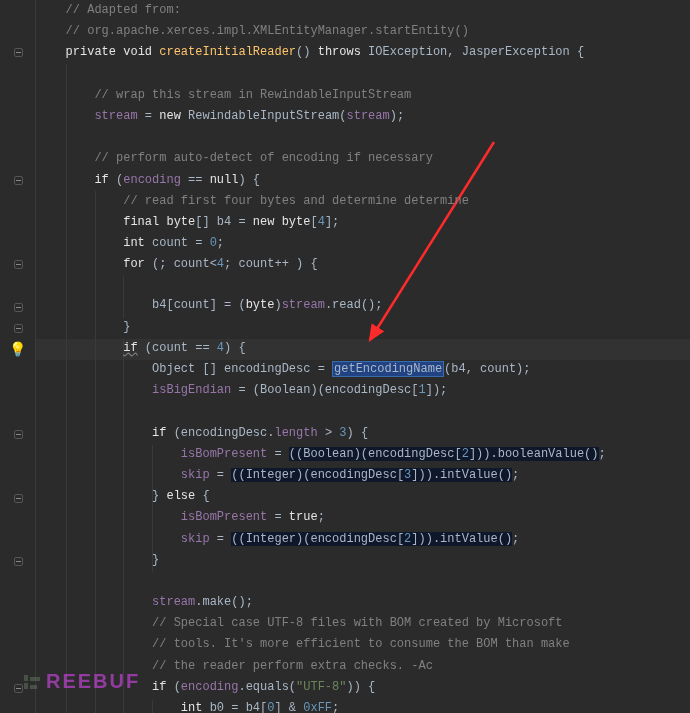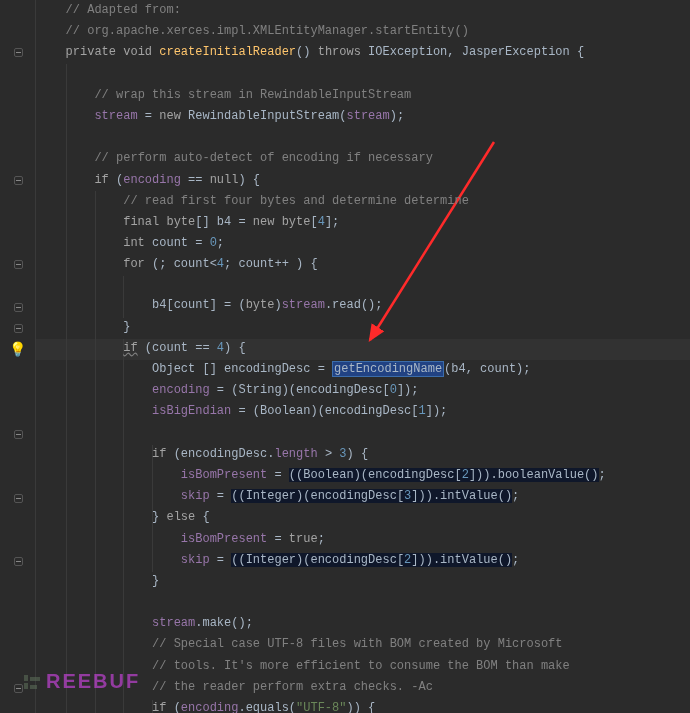--- a/index.html
+++ b/index.html
@@ -63,21 +63,21 @@
     position: absolute;
     width: 1px;
     background: #3a3a3a;
   }
   .bulb {
     color: #f0c435;
     font-size: 14px;
   }
   
   .cm-comment { color: #808080; }
-  .cm-keyword { color: #a3a3a3; }
+  .cm-keyword { color: #e5e5e5; }
   .cm-funcdef { color: #ffc66d; }
   .cm-string  { color: #6a8759; }
   .cm-number  { color: #6897bb; }
   .cm-const   { color: #9876aa; }
   .cm-throws  { color: #a9b7c6; }
   
   .hl-method { background: #214283; border: 1px solid #3b6caa; padding: 0 1px; }
   .hl-olive  { background: #0f172a; }
   .caret-line { background: #323232; display: block; width: 100%; }
   
@@ -171,21 +171,20 @@
       <div class="code-line" style="position: relative; z-index: 1;"><span>   </span><span>    </span><span class="cm-keyword">if</span><span> (</span><span class="cm-const">encoding</span><span> == </span><span class="cm-keyword">null</span><span>) {</span></div>
       <div class="code-line" style="position: relative; z-index: 1;"><span>   </span><span>        </span><span class="cm-comment">// read first four bytes and determine determine</span></div>
       <div class="code-line" style="position: relative; z-index: 1;"><span>   </span><span>        </span><span class="cm-keyword">final</span><span> </span><span class="cm-keyword">byte</span><span>[] b4 = </span><span class="cm-keyword">new</span><span> </span><span class="cm-keyword">byte</span><span>[</span><span class="cm-number">4</span><span>];</span></div>
       <div class="code-line" style="position: relative; z-index: 1;"><span>   </span><span>        </span><span class="cm-keyword">int</span><span> count = </span><span class="cm-number">0</span><span>;</span></div>
       <div class="code-line" style="position: relative; z-index: 1;"><span>   </span><span>        </span><span class="cm-keyword">for</span><span> (; count&lt;</span><span class="cm-number">4</span><span>; count++ ) {</span></div>
       <div class="code-line" style="position: relative; z-index: 1; margin-top: 20px;"><span>   </span><span>            b4[count] = (</span><span class="cm-keyword">byte</span><span>)</span><span class="cm-const">stream</span><span>.read();</span></div>
       <div class="code-line" style="position: relative; z-index: 1;"><span>   </span><span>        }</span></div>
       <div class="code-line" style="position: relative; z-index: 1;"><span>   </span><span>        </span><span class="cm-keyword ul" style="text-decoration: underline wavy rgb(128, 128, 128);">if</span><span> (count == </span><span class="cm-number">4</span><span>) {</span></div>
       <span class="caret-line" style="position: absolute; left: 0px; right: 0px; height: 21.2px; top: 339.2px; z-index: 0;"></span>
       <div class="code-line" style="position: relative; z-index: 1;"><span>   </span><span>            Object [] encodingDesc = </span><span class="hl-method">getEncodingName</span><span>(b4, count);</span></div>
-      <div class="code-line" style="position: relative; z-index: 1;"><span>   </span><span>            </span><span class="cm-const">encoding</span><span> = (String)(encodingDesc[</span><span class="cm-number">0</span><span>]);</span></div>
       <div class="code-line" style="position: relative; z-index: 1;"><span>   </span><span>            </span><span class="cm-const">isBigEndian</span><span> = (Boolean)(encodingDesc[</span><span class="cm-number">1</span><span>]);</span></div>
       <div class="code-line" style="position: relative; z-index: 1;"><span>   </span><span></span></div>
       <div class="code-line" style="position: relative; z-index: 1;"><span>   </span><span>            </span><span class="cm-keyword">if</span><span> (encodingDesc.</span><span class="cm-const">length</span><span> &gt; </span><span class="cm-number">3</span><span>) {</span></div>
       <div class="code-line" style="position: relative; z-index: 1;"><span>   </span><span>                </span><span class="cm-const">isBomPresent</span><span> = </span><span class="hl-olive">((Boolean)(encodingDesc[</span><span class="cm-number hl-olive">2</span><span class="hl-olive">])).booleanValue()</span><span>;</span></div>
       <div class="code-line" style="position: relative; z-index: 1;"><span>   </span><span>                </span><span class="cm-const">skip</span><span> = </span><span class="hl-olive">((Integer)(encodingDesc[</span><span class="cm-number hl-olive">3</span><span class="hl-olive">])).intValue()</span><span>;</span></div>
       <div class="code-line" style="position: relative; z-index: 1;"><span>   </span><span>            } </span><span class="cm-keyword">else</span><span> {</span></div>
       <div class="code-line" style="position: relative; z-index: 1;"><span>   </span><span>                </span><span class="cm-const">isBomPresent</span><span> = </span><span class="cm-keyword">true</span><span>;</span></div>
       <div class="code-line" style="position: relative; z-index: 1;"><span>   </span><span>                </span><span class="cm-const">skip</span><span> = </span><span class="hl-olive">((Integer)(encodingDesc[</span><span class="cm-number hl-olive">2</span><span class="hl-olive">])).intValue()</span><span>;</span></div>
       <div class="code-line" style="position: relative; z-index: 1;"><span>   </span><span>            }</span></div>
       <div class="code-line" style="position: relative; z-index: 1;"><span>   </span><span></span></div>

